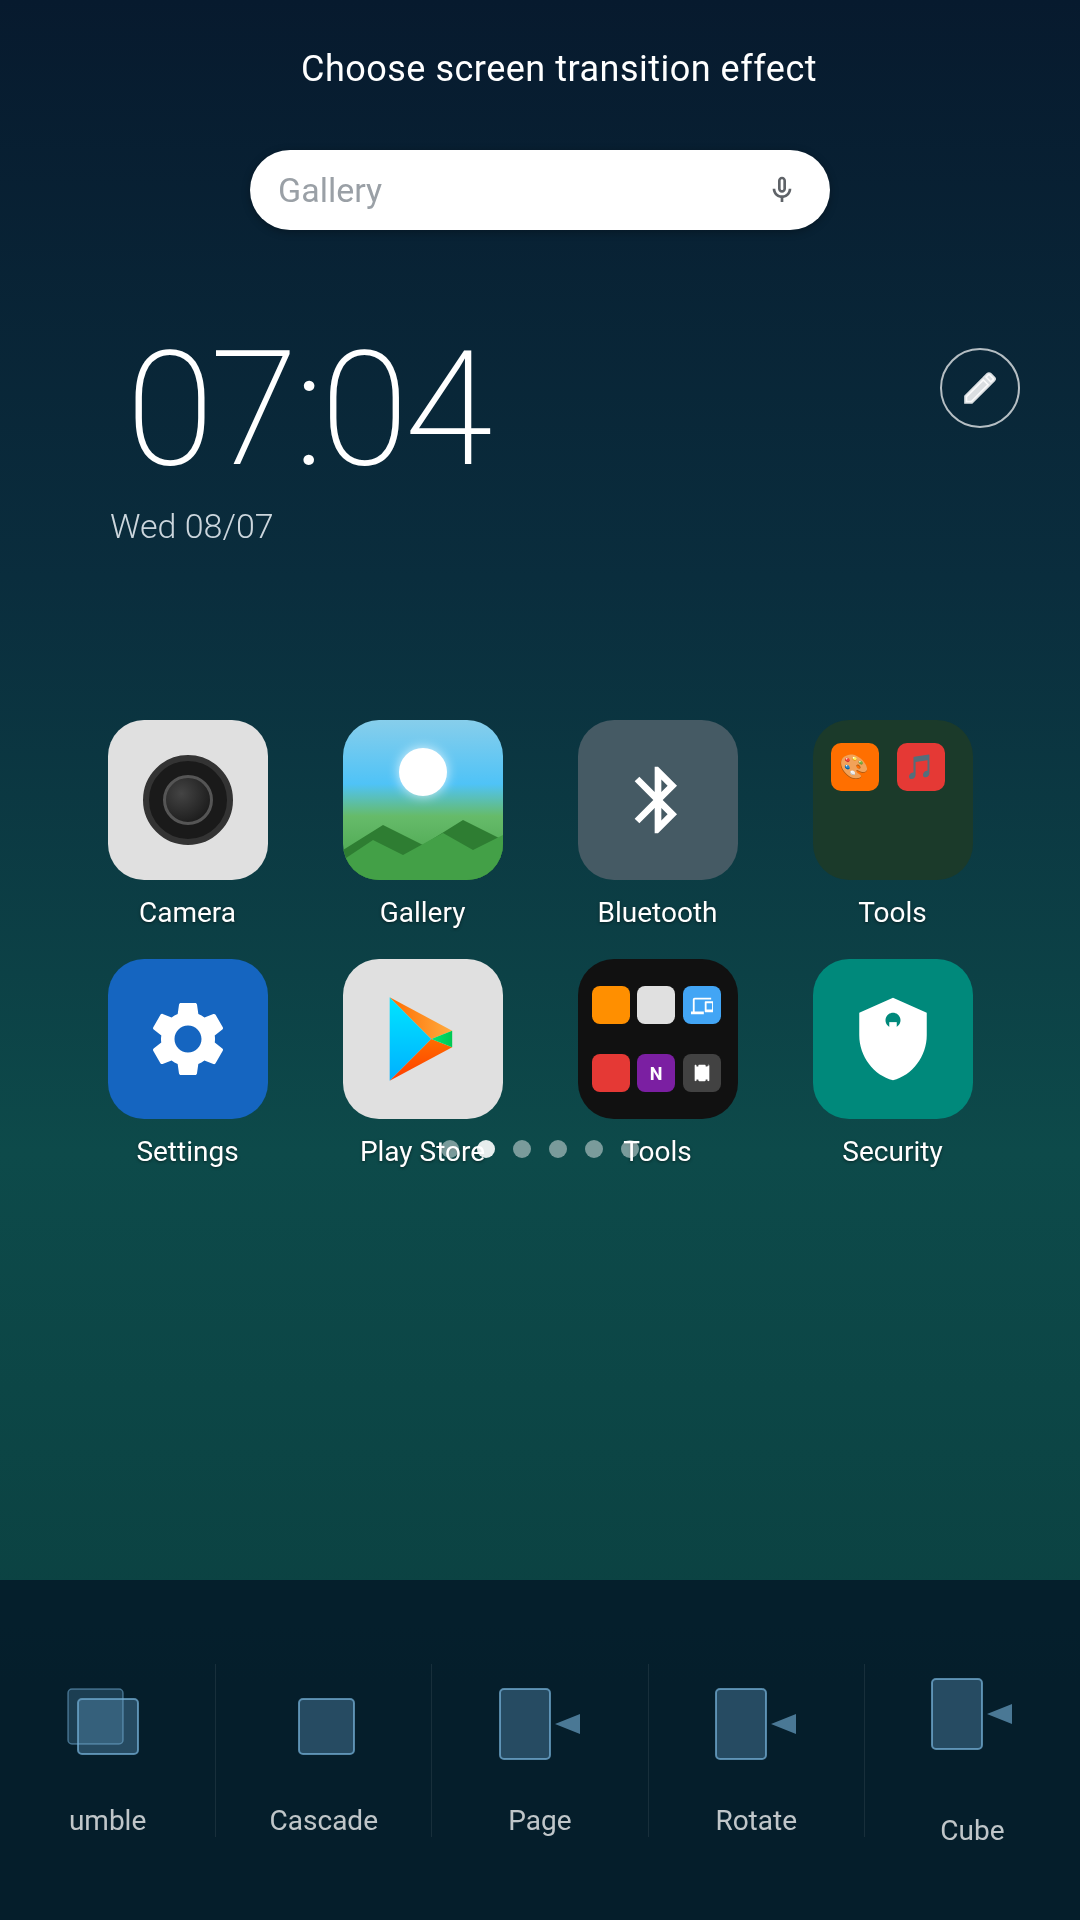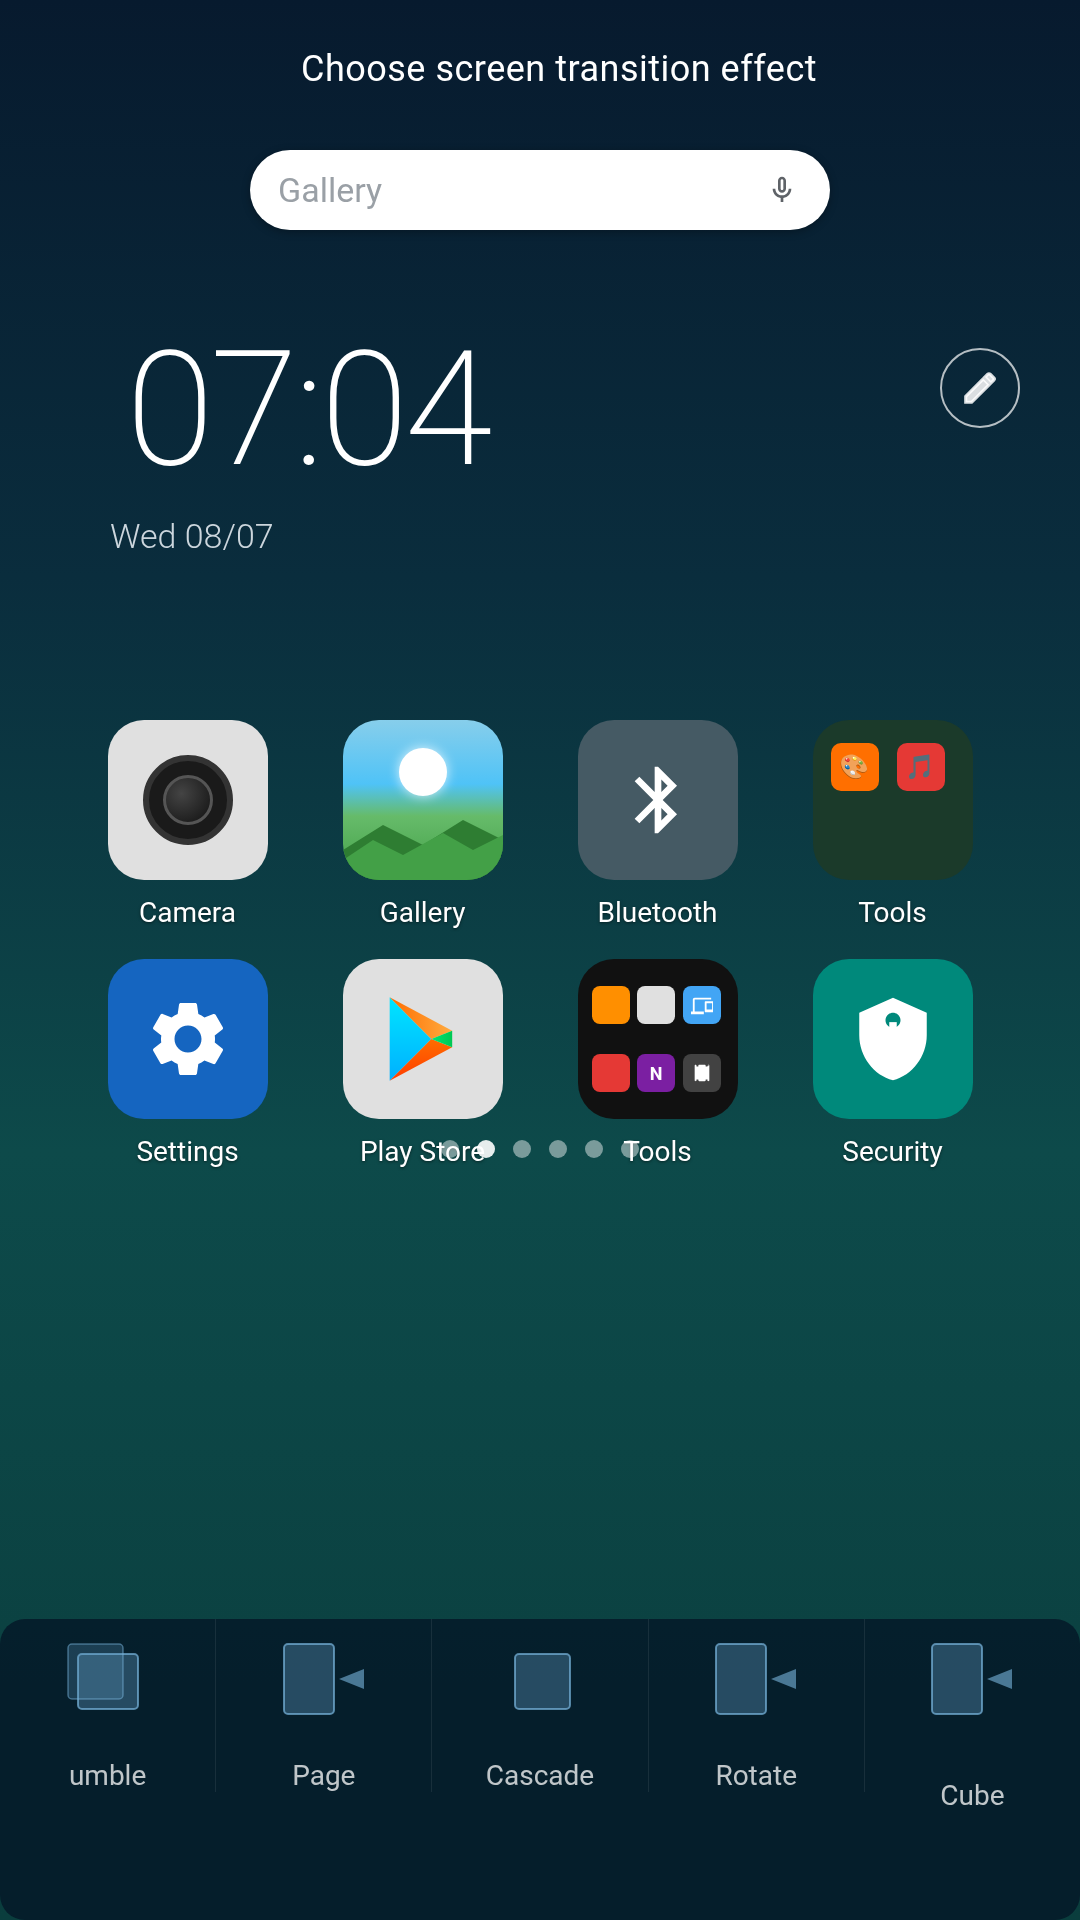--- a/index.html
+++ b/index.html
@@ -71,21 +71,21 @@
       font-weight: 200;
       line-height: 1;
       letter-spacing: -4px;
       color: white;
       margin-left: 16px;
     }
 
     .clock-date {
       font-size: 34px;
       color: #ccd6dd;
-      margin-top: 26px;
+      margin-top: 16px;
       font-weight: 300;
     }
 
     
     .edit-button {
       position: absolute;
       top: 348px;
       right: 60px;
       width: 80px;
       height: 80px;
@@ -251,25 +251,24 @@
     .dot.active {
       background: rgba(255,255,255,0.9);
     }
 
     
     .transition-bar {
       position: absolute;
       bottom: 0;
       left: 0;
       right: 0;
-      height: 301px;
+      height: 340px;
       background: rgba(5, 25, 40, 0.85);
       display: flex;
-      align-items: flex-start;
-      border-radius: 25px;
+      align-items: center;
     }
 
     .transition-item {
       flex: 1;
       display: flex;
       flex-direction: column;
       align-items: center;
       justify-content: center;
       gap: 20px;
       cursor: pointer;
@@ -449,50 +448,50 @@
       <svg width="90" height="90" viewBox="0 0 90 90">
         <rect x="15" y="20" width="60" height="55" rx="4" fill="rgba(100,160,200,0.35)" stroke="rgba(120,180,220,0.7)" stroke-width="2"></rect>
         <rect x="5" y="10" width="55" height="55" rx="4" fill="rgba(100,160,200,0.25)" stroke="rgba(120,180,220,0.5)" stroke-width="1.5"></rect>
       </svg>
     </div>
     <span class="transition-label">umble</span>
   </div>
 
   <div class="transition-item">
     <div class="transition-icon">
-      <svg width="100" height="90" viewBox="0 0 100 90">
-        <rect x="10" y="10" width="50" height="70" rx="4" fill="rgba(100,160,200,0.35)" stroke="rgba(120,180,220,0.7)" stroke-width="2"></rect>
-        <polygon points="65,45 90,35 90,55" fill="rgba(120,180,220,0.6)"></polygon>
-      </svg>
-    </div>
-    <span class="transition-label">Page</span>
-  </div>
-
-  <div class="transition-item">
-    <div class="transition-icon">
       <svg width="90" height="90" viewBox="0 0 90 90">
         <rect x="20" y="20" width="55" height="55" rx="4" fill="rgba(100,160,200,0.35)" stroke="rgba(120,180,220,0.7)" stroke-width="2"></rect>
       </svg>
     </div>
     <span class="transition-label">Cascade</span>
   </div>
 
   <div class="transition-item">
     <div class="transition-icon">
       <svg width="100" height="90" viewBox="0 0 100 90">
         <rect x="10" y="10" width="50" height="70" rx="4" fill="rgba(100,160,200,0.35)" stroke="rgba(120,180,220,0.7)" stroke-width="2"></rect>
         <polygon points="65,45 90,35 90,55" fill="rgba(120,180,220,0.6)"></polygon>
       </svg>
     </div>
-    <span class="transition-label">Rotate</span>
+    <span class="transition-label">Page</span>
   </div>
 
   <div class="transition-item">
     <div class="transition-icon">
       <svg width="100" height="90" viewBox="0 0 100 90">
         <rect x="10" y="10" width="50" height="70" rx="4" fill="rgba(100,160,200,0.35)" stroke="rgba(120,180,220,0.7)" stroke-width="2"></rect>
         <polygon points="65,45 90,35 90,55" fill="rgba(120,180,220,0.6)"></polygon>
       </svg>
     </div>
+    <span class="transition-label">Rotate</span>
+  </div>
+
+  <div class="transition-item">
+    <div class="transition-icon">
+      <svg width="100" height="90" viewBox="0 0 100 90">
+        <rect x="10" y="10" width="50" height="70" rx="4" fill="rgba(100,160,200,0.35)" stroke="rgba(120,180,220,0.7)" stroke-width="2"></rect>
+        <polygon points="65,45 90,35 90,55" fill="rgba(120,180,220,0.6)"></polygon>
+      </svg>
+    </div>
     <span class="transition-label">Cube</span>
   </div>
 
 </div>
 
 </body></html>

